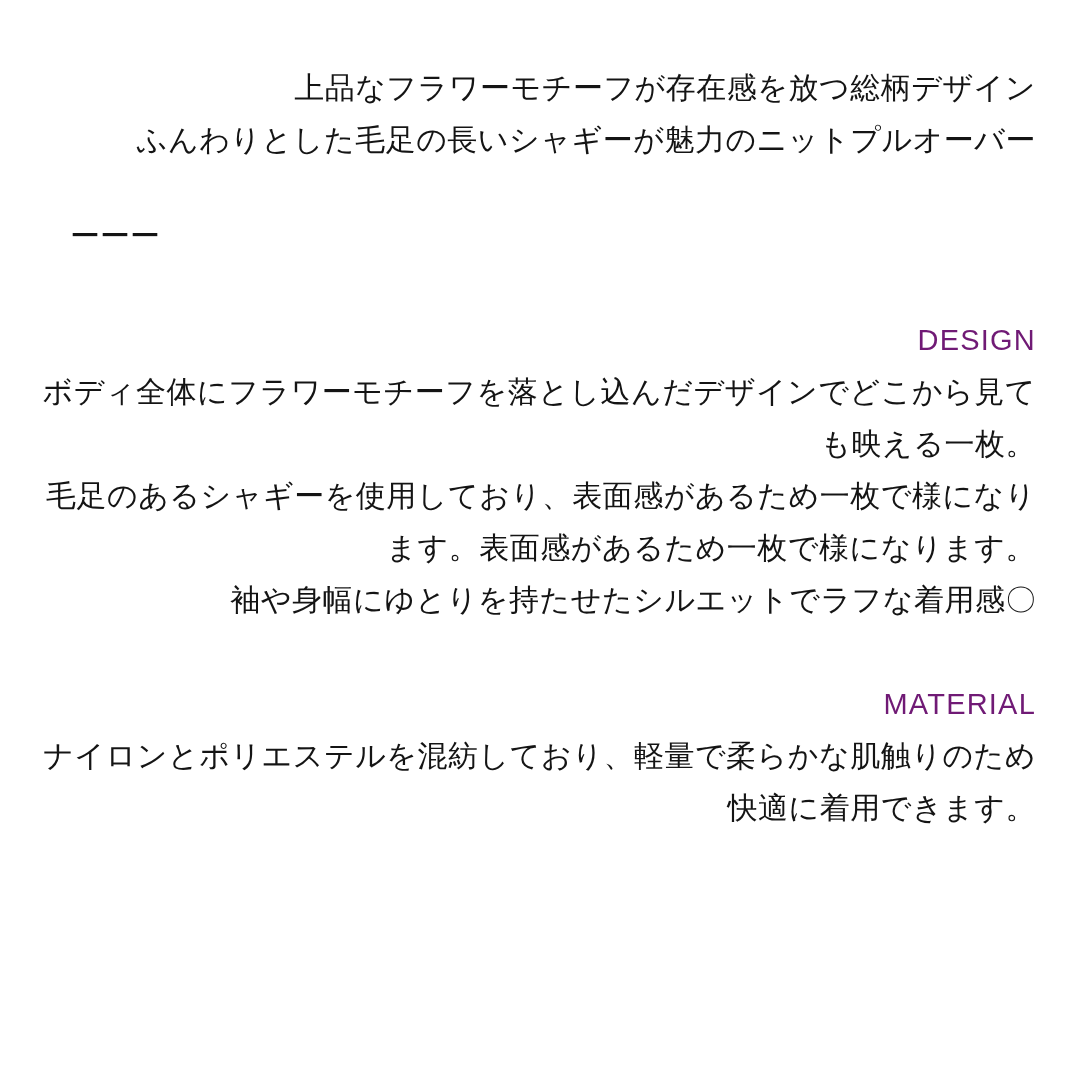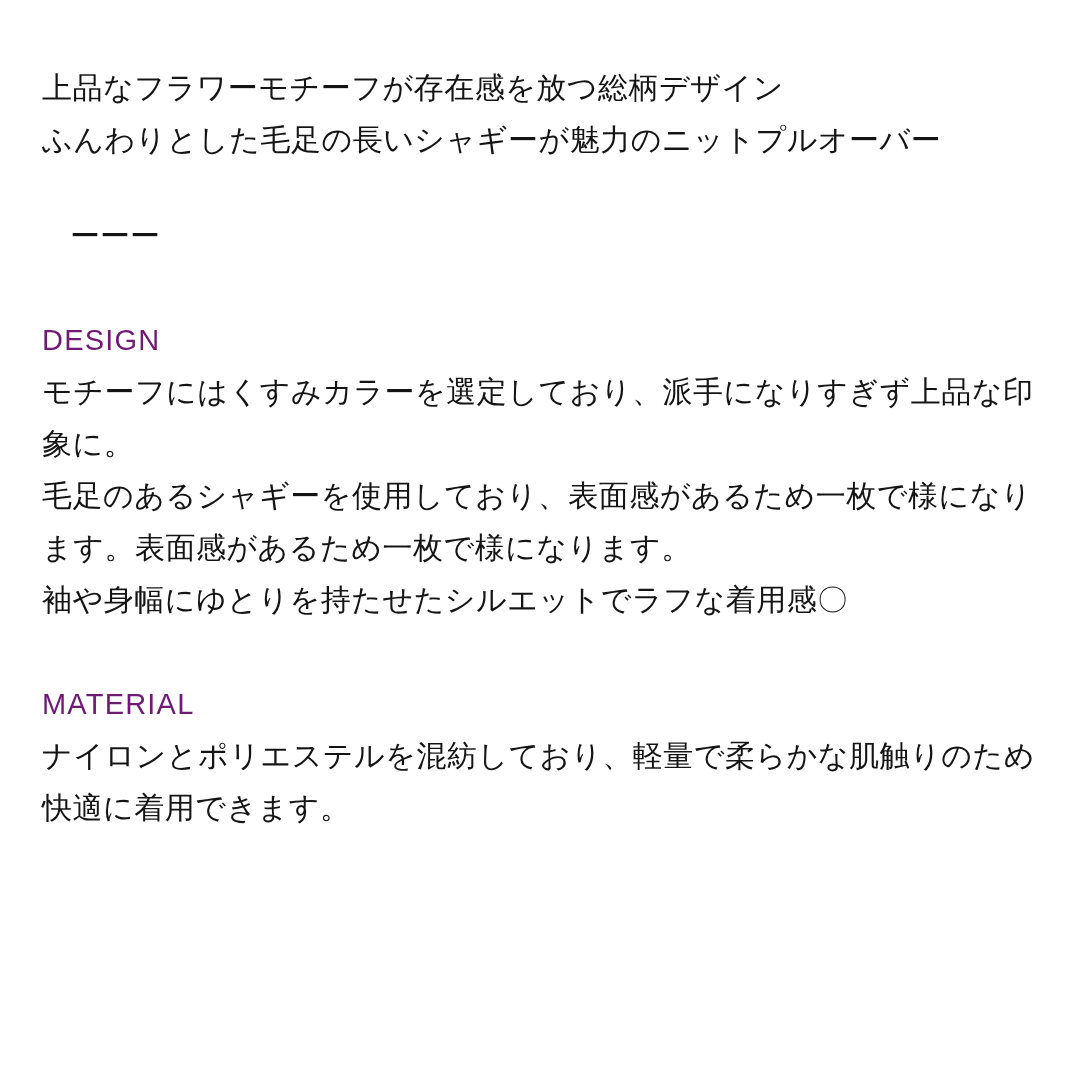--- a/index.html
+++ b/index.html
@@ -16,20 +16,21 @@
   }
   .page {
     box-sizing: border-box;
     width: 1080px;
     height: 1080px;
     padding: 62px 44px 0 42px;
     background: #ffffff;
   }
   .block {
     margin: 0;
+    text-align: right;
   }
   .line {
     font-size: 30px;
     line-height: 52px;
     letter-spacing: 0.5px;
     white-space: pre-wrap;
     color: #141414;
   }
   .heading {
     font-size: 29px;
@@ -58,21 +59,21 @@
   </div>
 
   <div class="spacer-md"></div>
 
   <div class="divider-line">ーーー</div>
 
   <div class="spacer-lg"></div>
 
   <div class="block">
     <div class="heading">DESIGN</div>
-    <div class="line">モチーフにはくすみカラーを選定しており、派手になりすぎず上品な印象に。</div>
+    <div class="line">ボディ全体にフラワーモチーフを落とし込んだデザインでどこから見ても映える一枚。</div>
     <div class="line">毛足のあるシャギーを使用しており、表面感があるため一枚で様になります。表面感があるため一枚で様になります。</div>
     <div class="line">袖や身幅にゆとりを持たせたシルエットでラフな着用感〇</div>
   </div>
 
   <div class="spacer-lg"></div>
 
   <div class="block">
     <div class="heading">MATERIAL</div>
     <div class="line">ナイロンとポリエステルを混紡しており、軽量で柔らかな肌触りのため快適に着用できます。</div>
   </div>

